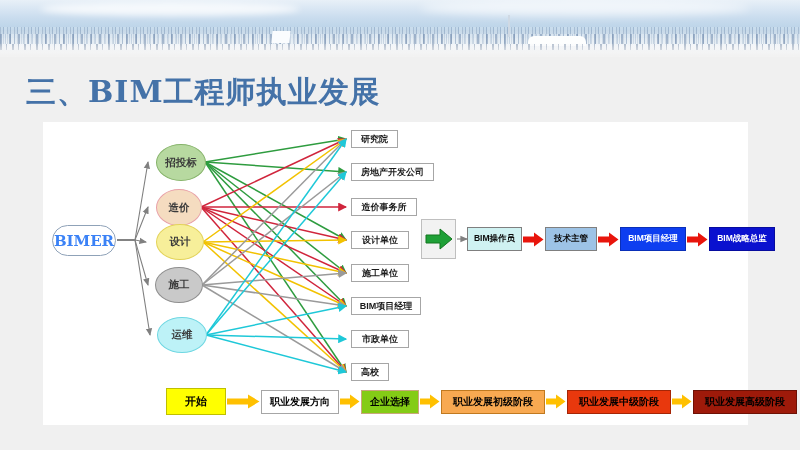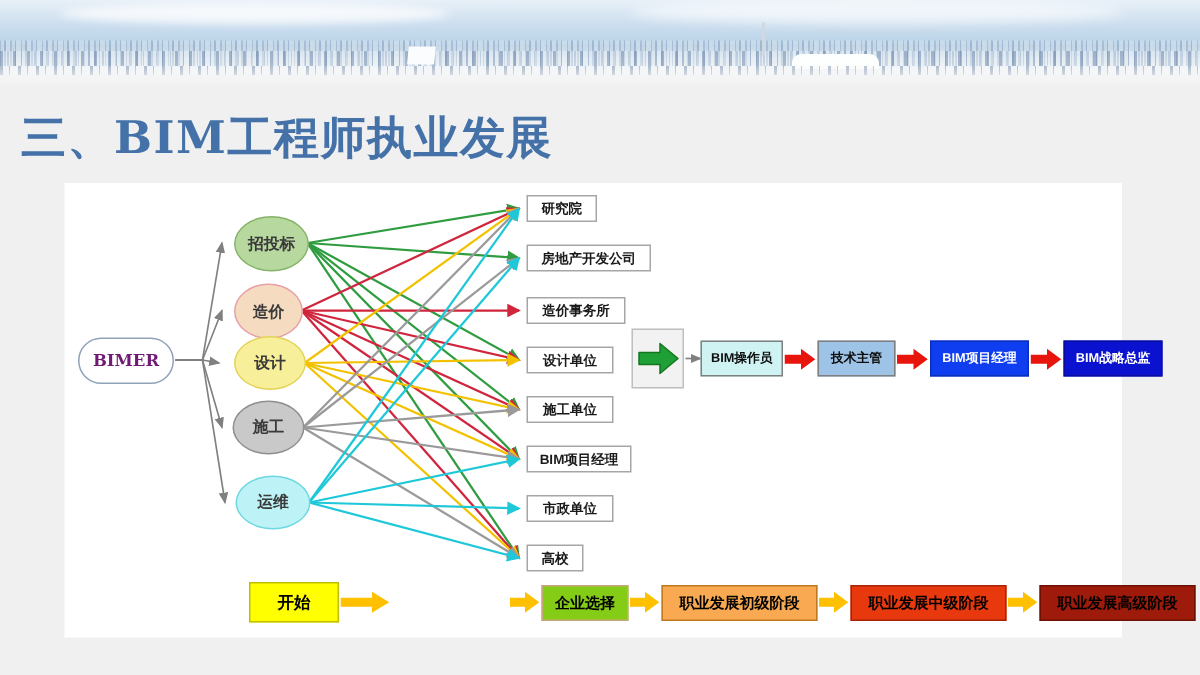--- a/index.html
+++ b/index.html
@@ -88,21 +88,21 @@
         rgba(95,118,150,.4) 6px, rgba(95,118,150,.4) 7px,
         rgba(252,253,255,.5) 7px, rgba(252,253,255,.5) 12px);
   }
   #banner .fadeOut {
     position: absolute; left: 0; top: 43px; width: 800px; height: 14px;
     background: linear-gradient(to bottom, rgba(242,242,242,0), rgba(242,242,242,1));
   }
 
   
   #title {
-    position: absolute; left: 14px; top: 72px;
+    position: absolute; left: 26px; top: 72px;
     font-size: 30px; font-weight: 700;
     color: #4472a8;
     letter-spacing: 1px;
     font-family: "DejaVu Serif", "Liberation Serif", serif;
     white-space: nowrap;
   }
 
   
   #panel {
     position: absolute; left: 43px; top: 122px;
@@ -113,21 +113,21 @@
   .node-label { white-space: nowrap; }
 
   
   #bimer {
     position: absolute; left: 9px; top: 103px;
     width: 64px; height: 31px;
     border: 1.4px solid #8fa2b8;
     border-radius: 16px;
     background: #ffffff;
     display: flex; align-items: center; justify-content: center;
-    font-size: 11px; font-weight: 700; color: #701a75;
+    font-size: 15px; font-weight: 700; color: #3b82f6;
     font-family: "DejaVu Serif", "Liberation Serif", serif;
   }
 
   
   .ell {
     position: absolute;
     display: flex; align-items: center; justify-content: center;
     font-size: 10.5px; font-weight: 700; color: #3a3a3a;
     border-radius: 50%;
   }
@@ -344,20 +344,23 @@
       <span>BIM战略总监</span>
     </div>
 
     <div class="tbox" style="left:123px; top:266px; width:60px; height:27px; background:#ffff00; border:1.5px solid #bfbf00; color:#000; font-size:11px;">
       <span>开始</span>
     </div>
     <svg style="position:absolute; left:184px; top:272px;" width="33" height="15" viewBox="0 0 33 15">
       <path d="M0,4.5 L21,4.5 L21,0.5 L32.5,7.5 L21,14.5 L21,10.5 L0,10.5 Z" fill="#ffc000"></path>
     </svg>
 
+    <div class="tbox" style="left:218px; top:268px; width:78px; height:24px; background:#ffffff; border:1.3px solid #a6a6a6; color:#000; font-size:10px;">
+      <span>职业发展方向</span>
+    </div>
     <svg style="position:absolute; left:297px; top:272px;" width="20" height="15" viewBox="0 0 20 15">
       <path d="M0,4.5 L10,4.5 L10,0.5 L19.5,7.5 L10,14.5 L10,10.5 L0,10.5 Z" fill="#ffc000"></path>
     </svg>
 
     <div class="tbox" style="left:318px; top:268px; width:58px; height:24px; background:#84cc16; border:1.3px solid #c9a77c; color:#000; font-size:10px;text-align:right;">
       <span>企业选择</span>
     </div>
     <svg style="position:absolute; left:377px; top:272px;" width="20" height="15" viewBox="0 0 20 15">
       <path d="M0,4.5 L10,4.5 L10,0.5 L19.5,7.5 L10,14.5 L10,10.5 L0,10.5 Z" fill="#ffc000"></path>
     </svg>

